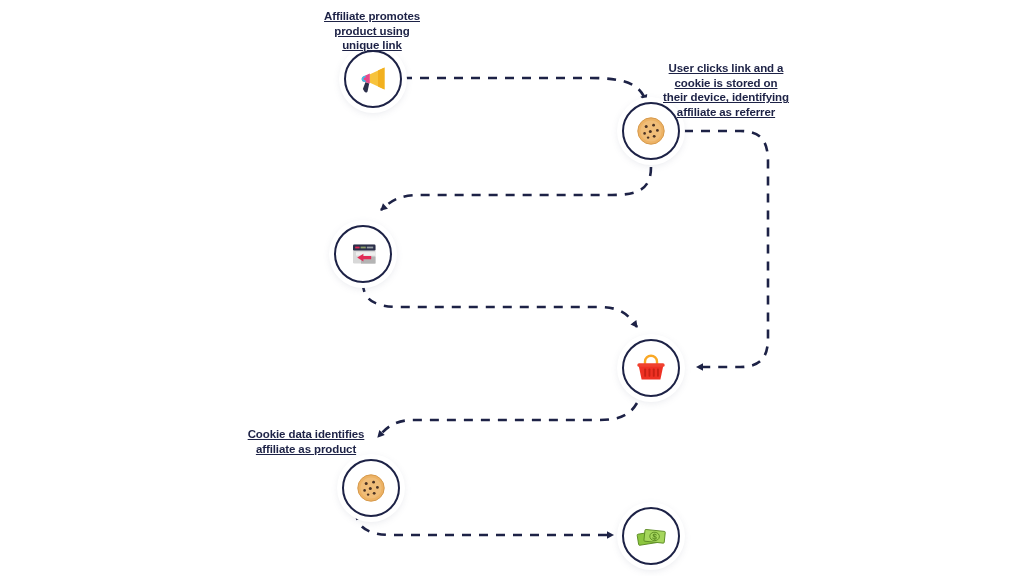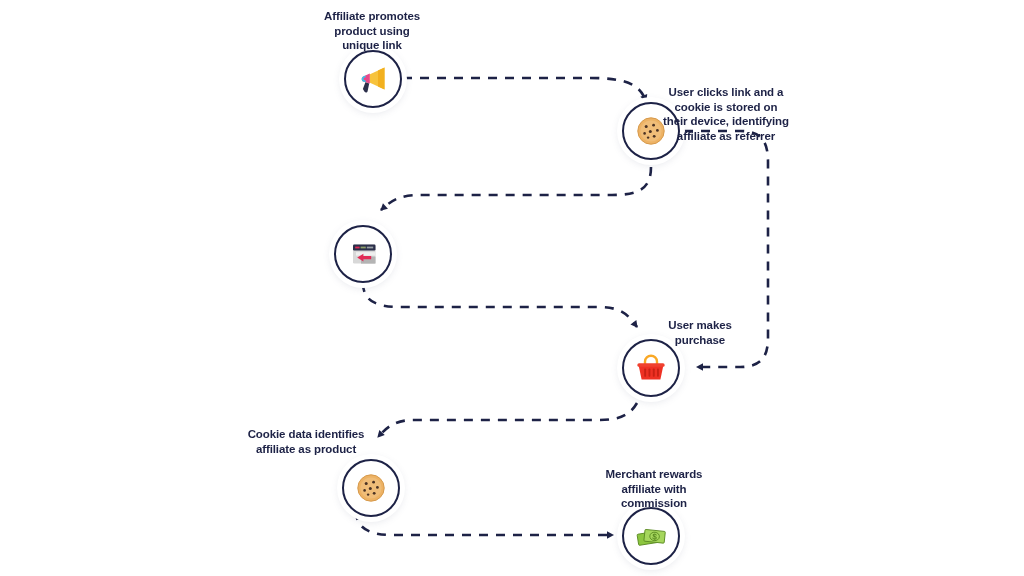--- a/index.html
+++ b/index.html
@@ -40,23 +40,24 @@
   }
   .label{
     position:absolute;
     color:#1d2246;
     font-size:11.5px;
     font-weight:bold;
     line-height:1.28;
     letter-spacing:-0.1px;
     text-align:center;
     white-space:pre-line;
+    text-decoration:underline;
   }
   .lbl-n1{left:305px;top:9px;width:134px;}
-  .lbl-n2{left:652px;top:61px;width:148px;margin-top:24px;}
+  .lbl-n2{left:652px;top:61px;width:148px;}
   .lbl-n3{left:248px;top:197px;width:126px;}
   .lbl-n4{left:648px;top:318px;width:104px;}
   .lbl-n5{left:238px;top:427px;width:136px;}
   .lbl-n6{left:592px;top:467px;width:124px;}
 </style>
 </head>
 <body>
 
 <div id="canvas">
 
@@ -132,22 +133,20 @@
       <path d="M7.6,17.2 L32.4,17.2 L29.4,31.6 L10.6,31.6 Z" fill="#ee3124"></path>
       <rect x="6.4" y="15.2" width="27.2" height="3.6" rx="1.6" fill="#f0412f"></rect>
       <g fill="#c82114">
         <rect x="13.2" y="20.6" width="1.9" height="8.2" rx="0.7"></rect>
         <rect x="17.5" y="20.6" width="1.9" height="8.2" rx="0.7"></rect>
         <rect x="21.8" y="20.6" width="1.9" height="8.2" rx="0.7"></rect>
         <rect x="26.0" y="20.6" width="1.9" height="8.2" rx="0.7"></rect>
       </g>
     </svg>
   </div>
-  <div class="label lbl-n4">User makes
-purchase</div>
 
   <div class="node" style="left:342px;top:459px;">
     <svg class="node-icon" viewBox="0 0 40 40">
       <circle cx="20" cy="20" r="13.2" fill="#edb264" stroke="#d79a4c" stroke-width="1"></circle>
       <circle cx="20" cy="20" r="10.6" fill="#f0bd78"></circle>
       <circle cx="15.2" cy="15.4" r="1.5" fill="#4a3224"></circle>
       <circle cx="22.6" cy="14.2" r="1.4" fill="#4a3224"></circle>
       <circle cx="26.4" cy="19.4" r="1.4" fill="#4a3224"></circle>
       <circle cx="19.3" cy="20.6" r="1.5" fill="#4a3224"></circle>
       <circle cx="13.6" cy="22.4" r="1.3" fill="#4a3224"></circle>
@@ -159,17 +158,14 @@
 affiliate as product</div>
 
   <div class="node" style="left:622px;top:507px;">
     <svg class="node-icon" viewBox="0 0 40 40">
       <rect x="6.8" y="16.8" width="19" height="11.2" rx="1" fill="#8cc63f" stroke="#5a8a22" stroke-width="0.9" transform="rotate(-9 16.3 22.4)"></rect>
       <rect x="13.4" y="14.4" width="20.4" height="11.8" rx="1" fill="#a5d65c" stroke="#5a8a22" stroke-width="0.9" transform="rotate(6 23.6 20.3)"></rect>
       <ellipse cx="23.6" cy="20.4" rx="4.8" ry="4.2" fill="none" stroke="#5a8a22" stroke-width="0.9" transform="rotate(6 23.6 20.4)"></ellipse>
       <text x="23.6" y="23.4" font-family="'Liberation Sans', sans-serif" font-size="8.4" font-weight="bold" fill="#5a8a22" text-anchor="middle" transform="rotate(6 23.6 20.4)">$</text>
     </svg>
   </div>
-  <div class="label lbl-n6">Merchant rewards
-affiliate with
-commission</div>
 
 </div>
 
 </body></html>

